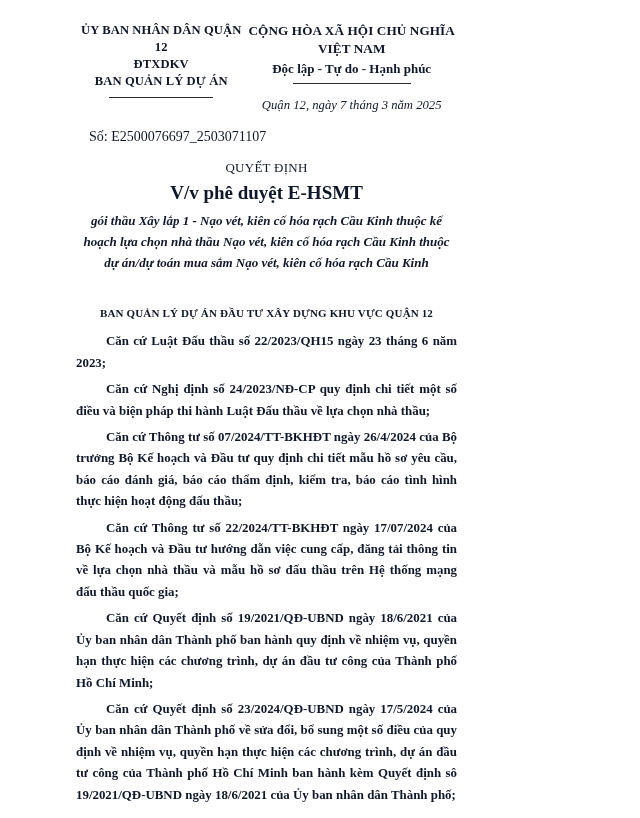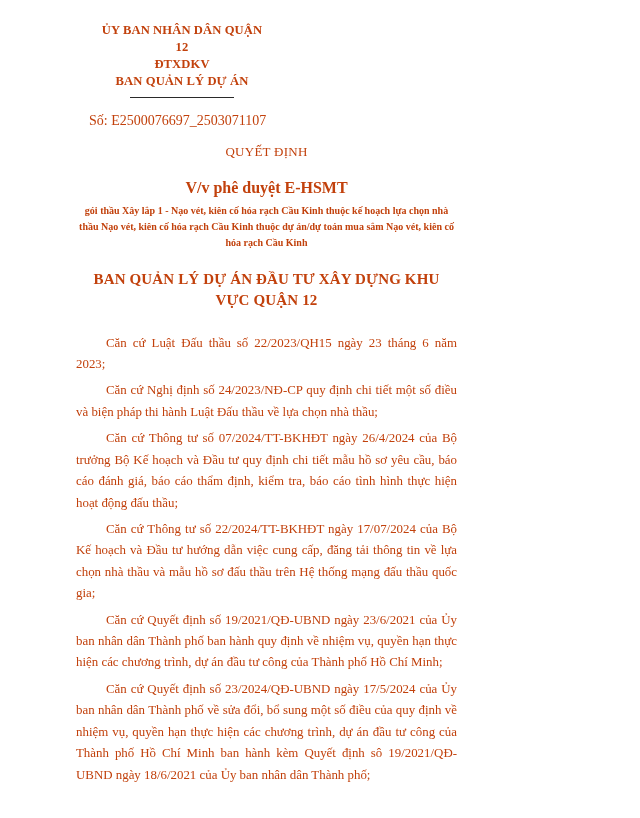--- a/index.html
+++ b/index.html
@@ -8,21 +8,21 @@
     padding: 0;
     background: #ffffff;
   }
   .page {
     position: relative;
     width: 532px;
     height: 818px;
     background: #ffffff;
     overflow: hidden;
     font-family: "Liberation Serif", "DejaVu Serif", serif;
-    color: #c2410c;
+    color: #0f172a;
     -webkit-font-smoothing: antialiased;
   }
   .sheet {
     padding: 22px 75px 0 76px;
     box-sizing: border-box;
   }
 
   
   .header {
     display: flex;
@@ -83,47 +83,49 @@
     text-align: center;
     margin-top: 12px;
   }
   .title-main {
     font-size: 13px;
     font-weight: normal;
     letter-spacing: .25px;
     line-height: 1.5;
   }
   .title-sub {
-    font-size: 16px;
+    font-size: 19px;
     font-weight: bold;
     line-height: 1.55;
-    margin-top: 15px;
+    margin-top: 1px;
   }
   .title-long {
-    font-size: 10px;
+    font-size: 13px;
     font-weight: bold;
     line-height: 1.62;
     margin-top: 2px;
     padding: 0 2px;
     text-align: center;
+    font-style: italic;
   }
 
   
   .authority {
     text-align: center;
-    font-size: 15px;
+    font-size: 11px;
     font-weight: bold;
     letter-spacing: .15px;
-    margin-top: 17px;
+    margin-top: 33px;
     line-height: 1.4;
   }
 
   
   .body {
-    margin-top: 22px;
+    margin-top: 10px;
+    font-weight: bold;
   }
   .para {
     font-size: 12.9px;
     line-height: 1.66;
     text-align: justify;
     text-indent: 30px;
     margin: 0 0 5px 0;
     hyphens: none;
   }
   .para:last-child { margin-bottom: 0; }
@@ -137,36 +139,42 @@
     <div class="header">
 
       <div class="header-left">
         <div class="org-line">ỦY BAN NHÂN DÂN QUẬN</div>
         <div class="org-line">12</div>
         <div class="org-line">ĐTXDKV</div>
         <div class="org-line">BAN QUẢN LÝ DỰ ÁN</div>
         <hr class="rule rule-left">
       </div>
 
+      <div class="header-right">
+        <div class="nation-line">CỘNG HÒA XÃ HỘI CHỦ NGHĨA VIỆT NAM</div>
+        <div class="motto-line">Độc lập - Tự do - Hạnh phúc</div>
+        <hr class="rule rule-right">
+        <div class="date-line">Quận 12, ngày 7 tháng 3 năm 2025</div>
+      </div>
 
     </div>
 
     <div class="doc-number">Số: E2500076697_2503071107</div>
 
     <div class="title-block">
       <div class="title-main">QUYẾT ĐỊNH</div>
       <div class="title-sub">V/v phê duyệt E-HSMT</div>
       <div class="title-long">gói thầu Xây lắp 1 - Nạo vét, kiên cố hóa rạch Cầu Kinh thuộc kế hoạch lựa chọn nhà thầu Nạo vét, kiên cố hóa rạch Cầu Kinh  thuộc dự án/dự toán mua sắm Nạo vét, kiên cố hóa rạch Cầu Kinh</div>
     </div>
 
     <div class="authority">BAN QUẢN LÝ DỰ ÁN ĐẦU TƯ XÂY DỰNG KHU VỰC QUẬN 12</div>
 
     <div class="body">
       <p class="para">Căn cứ Luật Đấu thầu số 22/2023/QH15 ngày 23 tháng 6 năm 2023;</p>
       <p class="para">Căn cứ Nghị định số 24/2023/NĐ-CP quy định chi tiết một số điều và biện pháp thi hành Luật Đấu thầu về lựa chọn nhà thầu;</p>
       <p class="para">Căn cứ Thông tư số 07/2024/TT-BKHĐT ngày 26/4/2024 của Bộ trưởng Bộ Kế hoạch và Đầu tư quy định chi tiết mẫu hồ sơ yêu cầu, báo cáo đánh giá, báo cáo thẩm định, kiểm tra, báo cáo tình hình thực hiện hoạt động đấu thầu;</p>
       <p class="para">Căn cứ Thông tư số 22/2024/TT-BKHĐT ngày 17/07/2024 của Bộ Kế hoạch và Đầu tư hướng dẫn việc cung cấp, đăng tải thông tin về lựa chọn nhà thầu và mẫu hồ sơ đấu thầu trên Hệ thống mạng đấu thầu quốc gia;</p>
-      <p class="para">Căn cứ Quyết định số 19/2021/QĐ-UBND ngày 23/6/2021 của Ủy ban nhân dân Thành phố ban hành quy định về nhiệm vụ, quyền hạn thực hiện các chương trình, dự án đầu tư công của Thành phố Hồ Chí Minh;</p>
+      <p class="para">Căn cứ Quyết định số 19/2021/QĐ-UBND ngày 18/6/2021 của Ủy ban nhân dân Thành phố ban hành quy định về nhiệm vụ, quyền hạn thực hiện các chương trình, dự án đầu tư công của Thành phố Hồ Chí Minh;</p>
       <p class="para">Căn cứ Quyết định số 23/2024/QĐ-UBND ngày 17/5/2024 của Ủy ban nhân dân Thành phố về sửa đổi, bổ sung một số điều của quy định về nhiệm vụ, quyền hạn thực hiện các chương trình, dự án đầu tư công của Thành phố Hồ Chí Minh ban hành kèm Quyết định sô 19/2021/QĐ-UBND ngày 18/6/2021 của Ủy ban nhân dân Thành phố;</p>
     </div>
 
   </div>
 </div>
 
 </body></html>

